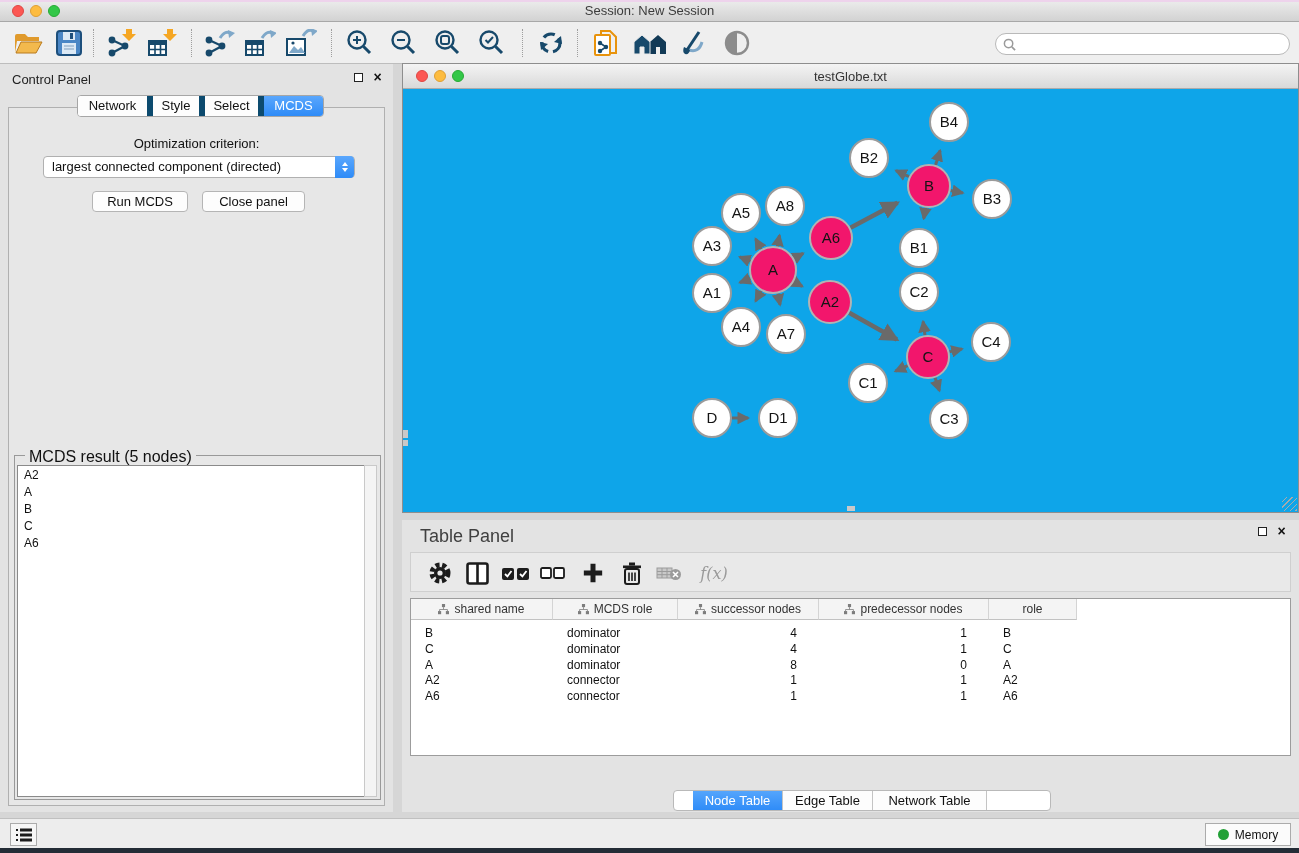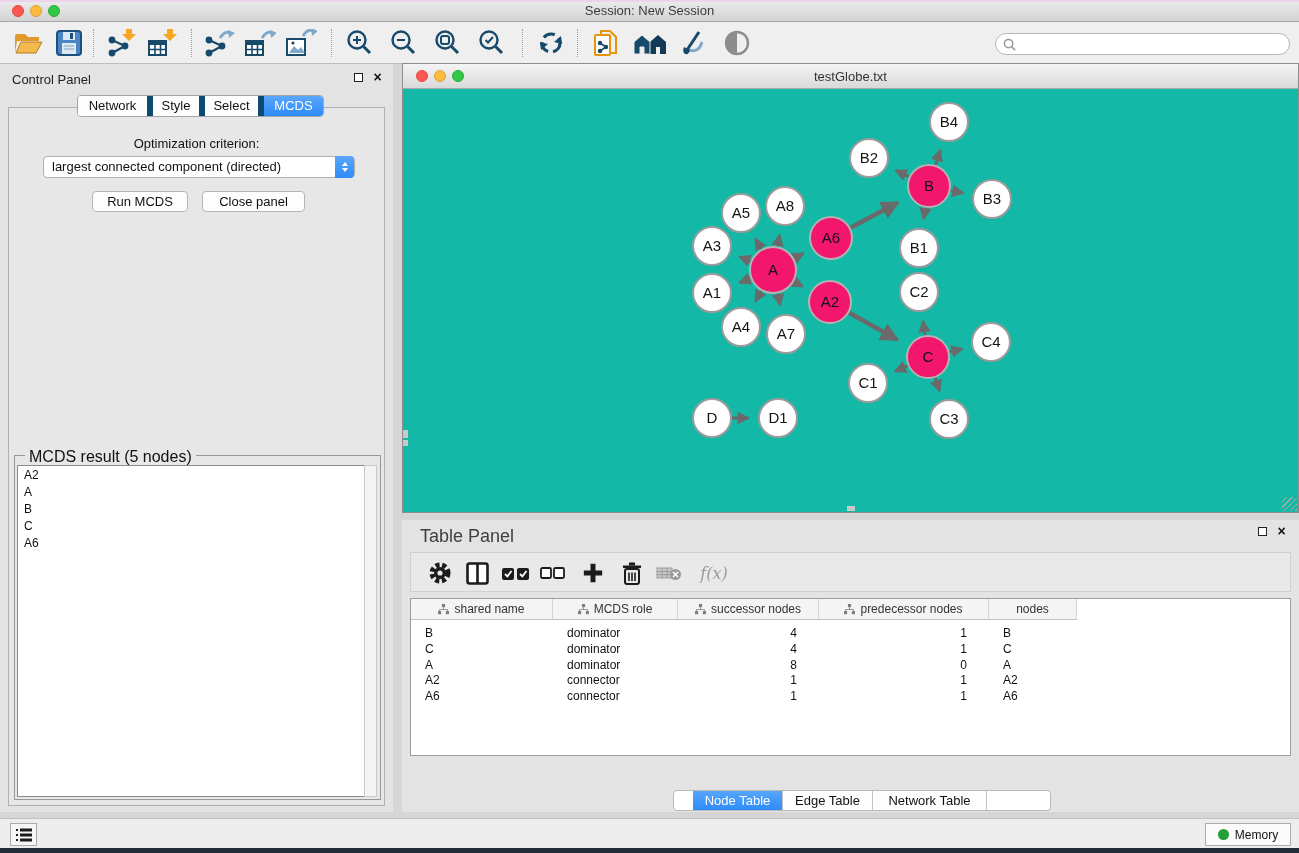--- a/index.html
+++ b/index.html
@@ -49,21 +49,21 @@
   .cp-button { position:absolute; top:127px; height:21px; background:#fdfdfd; border:1px solid #b5b5b5;
     border-radius:4px; font-size:13px; color:#111; text-align:center; line-height:19px; }
   #mcds-fieldset { position:absolute; left:14px; top:391px; width:367px; height:345px; border:1px solid #999; }
   #mcds-legend { position:absolute; left:10px; top:-8px; background:#e7e7e7; padding:0 4px; font-size:16px; color:#111; }
   #mcds-list { position:absolute; left:2px; top:9px; width:349px; height:332px; background:#fff; border:1px solid #8a8a8a;
     overflow:hidden; }
   #mcds-scroll { position:absolute; right:3px; top:9px; width:13px; height:332px; background:#f4f4f4; border:1px solid #c9c9c9; }
   .mcds-item { font-size:12px; color:#111; padding:1.5px 0 1.5px 6px; }
 
   
-  #net-window { left:402px; top:63px; width:897px; height:450px; background:#14b8a6; border:1px solid #8e8e8e; }
+  #net-window { left:402px; top:63px; width:897px; height:450px; background:#0ea5e9; border:1px solid #8e8e8e; }
   #net-titlebar { position:absolute; left:0; top:0; width:100%; height:25px;
     background:linear-gradient(#f4f4f4,#d9d9d9); border-bottom:1px solid #ababab; }
   #net-titlebar .title { width:100%; text-align:center; font-size:13px; color:#333; line-height:25px; }
   #net-canvas { position:absolute; left:0; top:25px; width:895px; height:423px; }
   #net-grip { position:absolute; right:1px; bottom:1px; width:15px; height:14px;
     background:repeating-linear-gradient(135deg, transparent 0 3px, #aaa 3px 4px); }
   .edge-mark { position:absolute; background:#c9c9c9; }
 
   
   #table-panel { left:402px; top:520px; width:897px; height:292px; background:#e3e3e3; }
@@ -470,21 +470,21 @@
           <g fill="#7d7d7d">
             <rect x="5" y="0" width="4" height="4"></rect>
             <rect x="0" y="9" width="4" height="4"></rect>
             <rect x="10" y="9" width="4" height="4"></rect>
           </g>
           <path d="M7 4 v3 M2 9 v-2 h10 v2" stroke="#7d7d7d" fill="none"></path>
         </svg>
         <span>predecessor nodes</span>
       </div>
       <div class="th-cell" style="left: 578px; width: 88px;">
-        <span>nodes</span>
+        <span>role</span>
       </div>
       <div class="td-cell" style="top: 26px; left: 0px; width: 120px; padding-left: 14px; text-align: left;">B</div>
       <div class="td-cell" style="top: 26px; left: 142px; width: 103px; padding-left: 14px; text-align: left;">dominator</div>
       <div class="td-cell" style="top: 26px; left: 267px; width: 119px; padding-left: 14px; text-align: right;">4</div>
       <div class="td-cell" style="top: 26px; left: 408px; width: 148px; padding-left: 14px; text-align: right;">1</div>
       <div class="td-cell" style="top: 26px; left: 578px; width: 66px; padding-left: 14px; text-align: left;">B</div>
       <div class="td-cell" style="top: 41.8px; left: 0px; width: 120px; padding-left: 14px; text-align: left;">C</div>
       <div class="td-cell" style="top: 41.8px; left: 142px; width: 103px; padding-left: 14px; text-align: left;">dominator</div>
       <div class="td-cell" style="top: 41.8px; left: 267px; width: 119px; padding-left: 14px; text-align: right;">4</div>
       <div class="td-cell" style="top: 41.8px; left: 408px; width: 148px; padding-left: 14px; text-align: right;">1</div>

